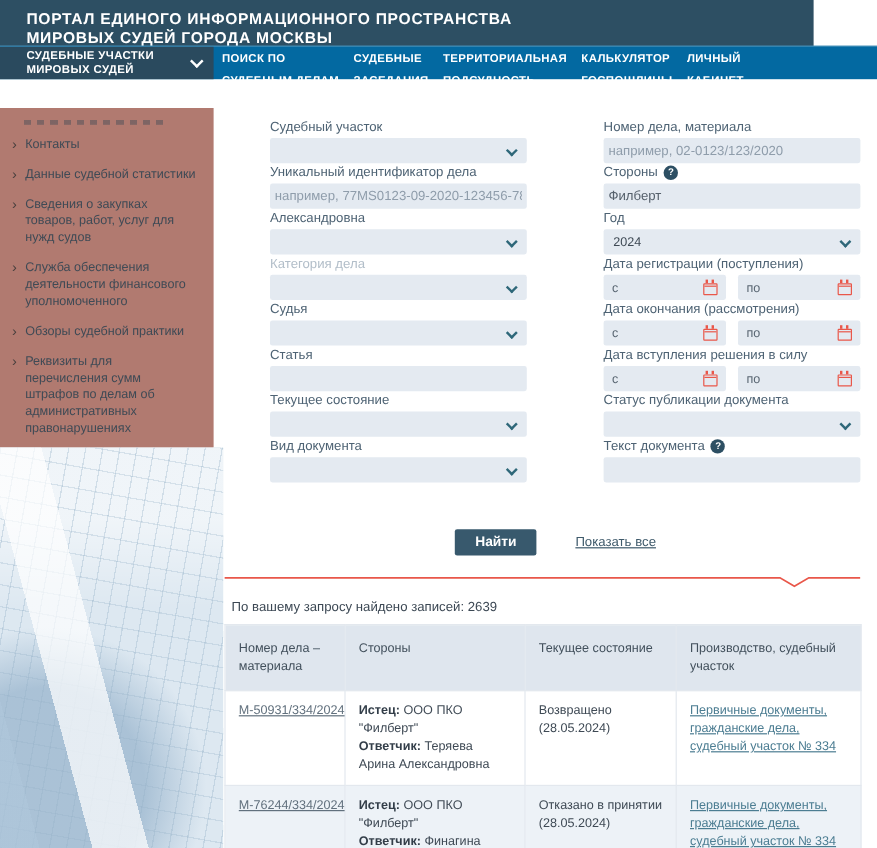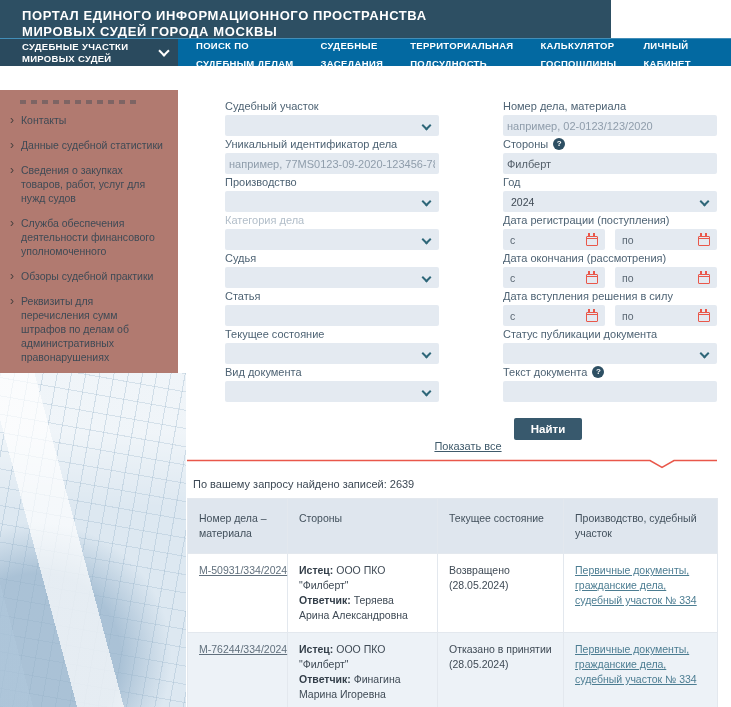--- a/index.html
+++ b/index.html
@@ -3,21 +3,21 @@
 <meta charset="utf-8">
 <style>
   html,body{margin:0;padding:0;}
   body{
     width:731px;height:707px;position:relative;overflow:hidden;
     font-family:"Liberation Sans","DejaVu Sans",sans-serif;
     background:#ffffff;
   }
   
   .site-header{
-    position:absolute;top:0;left:0;width:611px;height:46px;
+    position:absolute;top:0;left:0;width:678px;height:46px;
     background:#2d4f63;box-sizing:border-box;padding:8px 0 0 22px;
   }
   .site-title{
     color:#ffffff;font-weight:bold;font-size:13px;line-height:16px;
     letter-spacing:.6px;white-space:pre-line;text-transform:uppercase;
   }
   
   .main-nav{
     position:absolute;top:38px;left:0;width:731px;height:28px;
     background:#0369a1;border-top:1px solid rgba(255,255,255,.25);
@@ -29,21 +29,21 @@
   }
   .nav-label{
     color:#ffffff;font-size:9.5px;font-weight:bold;line-height:12px;
     letter-spacing:.3px;white-space:pre-line;text-transform:uppercase;
   }
   .nav-tab-active .nav-label{flex:1;}
   .chev-down{
     width:6px;height:6px;border-left:2px solid #ffffff;border-bottom:2px solid #ffffff;
     transform:rotate(-45deg);display:inline-block;margin-top:-3px;
   }
-  .nav-items{display:flex;align-items:center;margin-left:18px;gap:27px;}
+  .nav-items{display:flex;align-items:flex-start;margin-left:7px;gap:12px;}
   .nav-item{cursor:pointer;}
   
   .sidebar{
     position:absolute;top:90px;left:0;width:178px;height:283px;
     background:#b17a70;box-sizing:border-box;padding:10px 14px 0 10px;overflow:hidden;
   }
   .clipped-item{
     height:4px;margin:0 0 9px 10px;width:120px;opacity:.45;
     background:repeating-linear-gradient(90deg,#3f4a55 0 6px,transparent 6px 11px);
   }
@@ -109,21 +109,21 @@
     box-sizing:border-box;margin-top:2px;cursor:pointer;flex:0 0 auto;
   }
   .cal-icon::before{
     content:"";position:absolute;top:-4px;left:1px;width:2px;height:3px;background:#e9574a;
     box-shadow:5px 0 0 #e9574a;
   }
   .cal-icon::after{
     content:"";position:absolute;top:1px;left:0;right:0;height:1.5px;background:#e9574a;
   }
   
-  .actions-row{display:flex;align-items:center;margin-top:14px;height:24px;flex-direction:column;}
+  .actions-row{display:flex;align-items:center;margin-top:36px;height:24px;}
   .btn-search{
     margin-left:192px;background:#38596d;color:#ffffff;border:none;border-radius:2px;
     font-family:"Liberation Sans",sans-serif;font-size:11.5px;font-weight:bold;
     padding:5px 17px;cursor:pointer;
   }
   .link-showall{
     margin-left:32px;font-size:11px;color:#3f5a6b;text-decoration:underline;cursor:pointer;
   }
   
   .divider{margin-top:13px;height:10px;}
@@ -223,21 +223,21 @@
         <div class="field-label">Судебный участок</div>
         <div class="select">
             <span class="sel-chev"></span>
           </div>
       </div>
       <div class="field">
         <div class="field-label">Уникальный идентификатор дела</div>
         <input class="text-input" placeholder="например, 77MS0123-09-2020-123456-78" style="">
       </div>
       <div class="field">
-        <div class="field-label">Производство</div>
+        <div class="field-label">Александровна</div>
         <div class="select">
             <span class="sel-chev"></span>
           </div>
       </div>
       <div class="field">
         <div class="field-label disabled">Категория дела</div>
         <div class="select">
             <span class="sel-chev"></span>
           </div>
       </div>

